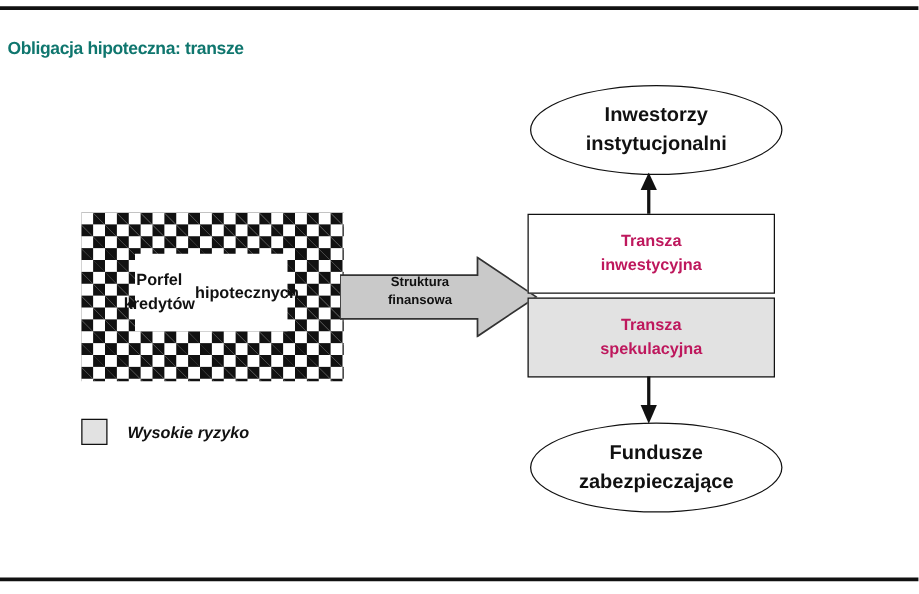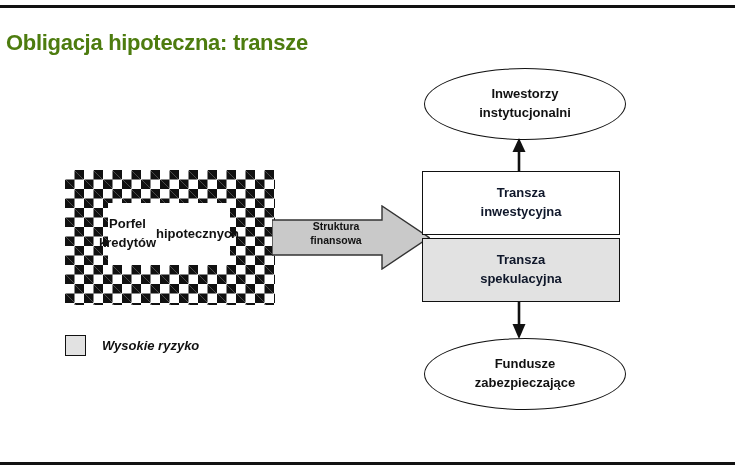--- a/index.html
+++ b/index.html
@@ -26,24 +26,24 @@
     background: #111111;
   }
   .rule-top   { top: 5px;  height: 3px; }
   .rule-bot   { top: 462px; height: 3px; }
 
   
   #title {
     position: absolute;
     left: 6px;
     top: 30px;
-    font-size: 22px;
+    font-size: 14px;
     font-weight: bold;
     letter-spacing: -0.3px;
-    color: #4d7c0f;
+    color: #0f766e;
     white-space: nowrap;
   }
 
   
   #portfolio {
     position: absolute;
     left: 65px;
     top: 170px;
     width: 210px;
     height: 135px;
@@ -100,41 +100,41 @@
     width: 198px;
     height: 64px;
     border: 1.6px solid #111111;
     display: flex;
     flex-direction: column;
     align-items: center;
     justify-content: center;
     font-size: 13px;
     font-weight: bold;
     line-height: 1.45;
-    color: #0f172a;
+    color: #be185d;
     text-align: center;
     box-sizing: border-box;
   }
   #tranche-investment  { top: 171px; background: #ffffff; }
   #tranche-speculative { top: 238px; background: #e2e2e2; }
 
   
   .ellipse {
     position: absolute;
     left: 424px;
     width: 202px;
     height: 72px;
     border: 1.8px solid #111111;
     border-radius: 50%;
     background: #ffffff;
     display: flex;
     flex-direction: column;
     align-items: center;
     justify-content: center;
-    font-size: 13px;
+    font-size: 16px;
     font-weight: bold;
     line-height: 1.45;
     color: #111111;
     text-align: center;
     box-sizing: border-box;
   }
   #ellipse-investors { top: 68px; }
   #ellipse-funds     { top: 338px; }
 
   

